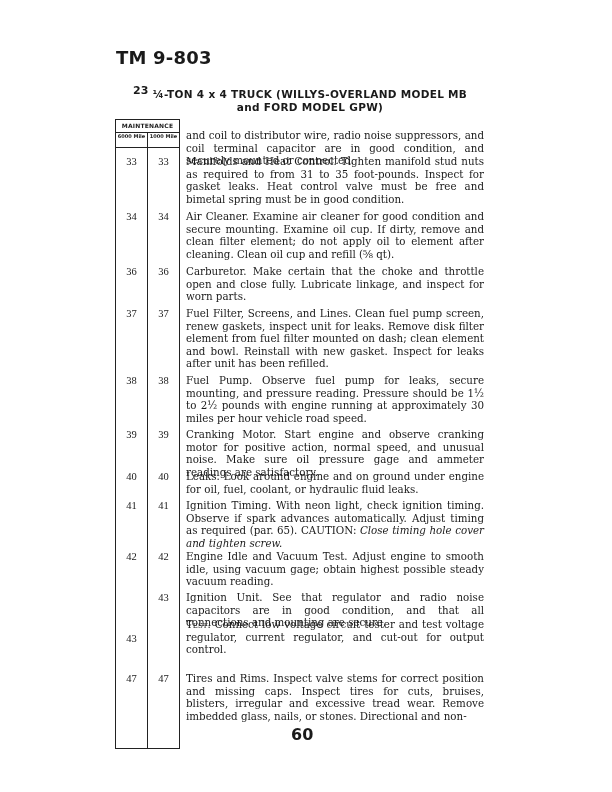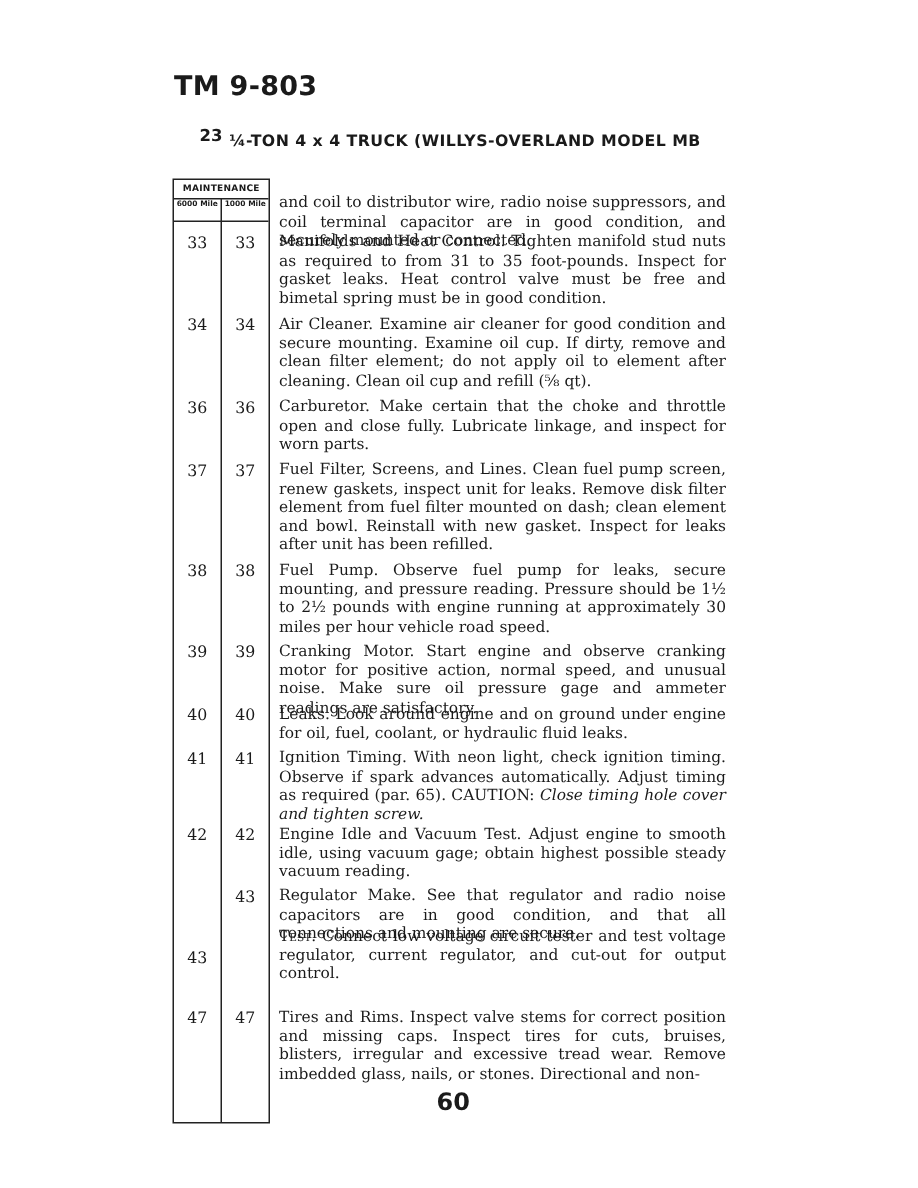--- a/index.html
+++ b/index.html
@@ -6,35 +6,36 @@
   body { width:612px; height:792px; position:relative; overflow:hidden; font-family:"DejaVu Serif", serif; color:#1a1a1a; }
   .tm { position:absolute; left:116px; top:47px; font-family:"DejaVu Sans", sans-serif; font-weight:bold; font-size:18px; letter-spacing:0.2px; }
   .sec { position:absolute; left:133px; top:84px; font-family:"DejaVu Sans", sans-serif; font-weight:bold; font-size:11px; }
   .title { position:absolute; left:110px; width:400px; top:88px; text-align:center; font-family:"DejaVu Sans", sans-serif; font-weight:bold; font-size:10.5px; line-height:13px; letter-spacing:0.3px; }
   .table { position:absolute; left:115px; top:119px; width:65px; height:630px; border:1px solid #222; box-sizing:border-box; }
   .table .hdr { height:12px; border-bottom:1px solid #222; font-family:"DejaVu Sans", sans-serif; font-weight:bold; font-size:6px; text-align:center; line-height:12px; letter-spacing:0.2px; }
   .table .sub { position:absolute; top:13px; width:31px; text-align:center; font-family:"DejaVu Sans", sans-serif; font-weight:bold; font-size:5px; line-height:6px; }
   .table .sub.l { left:0; } .table .sub.r { left:32px; }
   .table .subline { position:absolute; left:0; right:0; top:27px; border-top:1px solid #222; }
   .table .div { position:absolute; left:31px; top:12px; bottom:0; border-left:1px solid #222; }
-  .num { position:absolute; width:31px; text-align:center; font-size:10.5px; }
+  .num { position:absolute; width:31px; text-align:center; font-size:10.5px;font-family:Liberation Serif, serif; }
   .num.l { left:0; } .num.r { left:32px; }
   .body { position:absolute; left:186px; width:298px; top:113px; font-size:10.3px; line-height:12.6px; text-align:justify; }
   .para { position:absolute; left:0; width:298px; }
   .para b { font-weight:normal; }
   .sc { font-variant:small-caps; }
   .pageno { position:absolute; left:291px; top:725px; font-family:"DejaVu Sans", sans-serif; font-weight:bold; font-size:16px; }
 </style>
 </head>
 <body>
 
 <div class="tm">TM 9-803</div>
 <div class="sec">23</div>
 <div class="title">
   <div>¼-TON 4 x 4 TRUCK (WILLYS-OVERLAND MODEL MB</div>
+  <div>and FORD MODEL GPW)</div>
 </div>
 
 <div class="table">
   <div class="hdr">MAINTENANCE</div>
   <div class="sub l">6000 Mile</div>
   <div class="sub r">1000 Mile</div>
   <div class="subline"></div>
   <div class="div"></div>
   <div id="nums">
       <div class="num l" style="top: 36px;">33</div>
@@ -68,18 +69,18 @@
   <div class="para" style="top:16px"><span>and coil to distributor wire, radio noise suppressors, and coil terminal capacitor are in good condition, and securely mounted or connected.</span></div>
   <div class="para" style="top:42px"><b>Manifolds and Heat Control.</b><span> Tighten manifold stud nuts as required to from 31 to 35 foot-pounds. Inspect for gasket leaks. Heat control valve must be free and bimetal spring must be in good condition.</span></div>
   <div class="para" style="top:97px"><b>Air Cleaner.</b><span> Examine air cleaner for good condition and secure mounting. Examine oil cup. If dirty, remove and clean filter element; do not apply oil to element after cleaning. Clean oil cup and refill (⅝ qt).</span></div>
   <div class="para" style="top:152px"><b>Carburetor.</b><span> Make certain that the choke and throttle open and close fully. Lubricate linkage, and inspect for worn parts.</span></div>
   <div class="para" style="top:194px"><b>Fuel Filter, Screens, and Lines.</b><span> Clean fuel pump screen, renew gaskets, inspect unit for leaks. Remove disk filter element from fuel filter mounted on dash; clean element and bowl. Reinstall with new gasket. Inspect for leaks after unit has been refilled.</span></div>
   <div class="para" style="top:261px"><b>Fuel Pump.</b><span> Observe fuel pump for leaks, secure mounting, and pressure reading. Pressure should be 1½ to 2½ pounds with engine running at approximately 30 miles per hour vehicle road speed.</span></div>
   <div class="para" style="top:315px"><b>Cranking Motor.</b><span> Start engine and observe cranking motor for positive action, normal speed, and unusual noise. Make sure oil pressure gage and ammeter readings are satisfactory.</span></div>
   <div class="para" style="top:357px"><b>Leaks.</b><span> Look around engine and on ground under engine for oil, fuel, coolant, or hydraulic fluid leaks.</span></div>
   <div class="para" style="top:386px"><b>Ignition Timing.</b><span> With neon light, check ignition timing. Observe if spark advances automatically. Adjust timing as required (par. 65). CAUTION: </span><i>Close timing hole cover and tighten screw.</i></div>
   <div class="para" style="top:437px"><b>Engine Idle and Vacuum Test.</b><span> Adjust engine to smooth idle, using vacuum gage; obtain highest possible steady vacuum reading.</span></div>
-  <div class="para" style="top:478px"><b>Regulator Make.</b><span> See that regulator and radio noise capacitors are in good condition, and that all connections and mounting are secure.</span></div>
+  <div class="para" style="top:478px"><b>Ignition Unit.</b><span> See that regulator and radio noise capacitors are in good condition, and that all connections and mounting are secure.</span></div>
   <div class="para" style="top:505px"><span class="sc">Test.</span><span> Connect low voltage circuit tester and test voltage regulator, current regulator, and cut-out for output control.</span></div>
   <div class="para" style="top:559px"><b>Tires and Rims.</b><span> Inspect valve stems for correct position and missing caps. Inspect tires for cuts, bruises, blisters, irregular and excessive tread wear. Remove imbedded glass, nails, or stones. Directional and non-</span></div>
 </div>
 
 <div class="pageno">60</div>
 
 </body></html>

